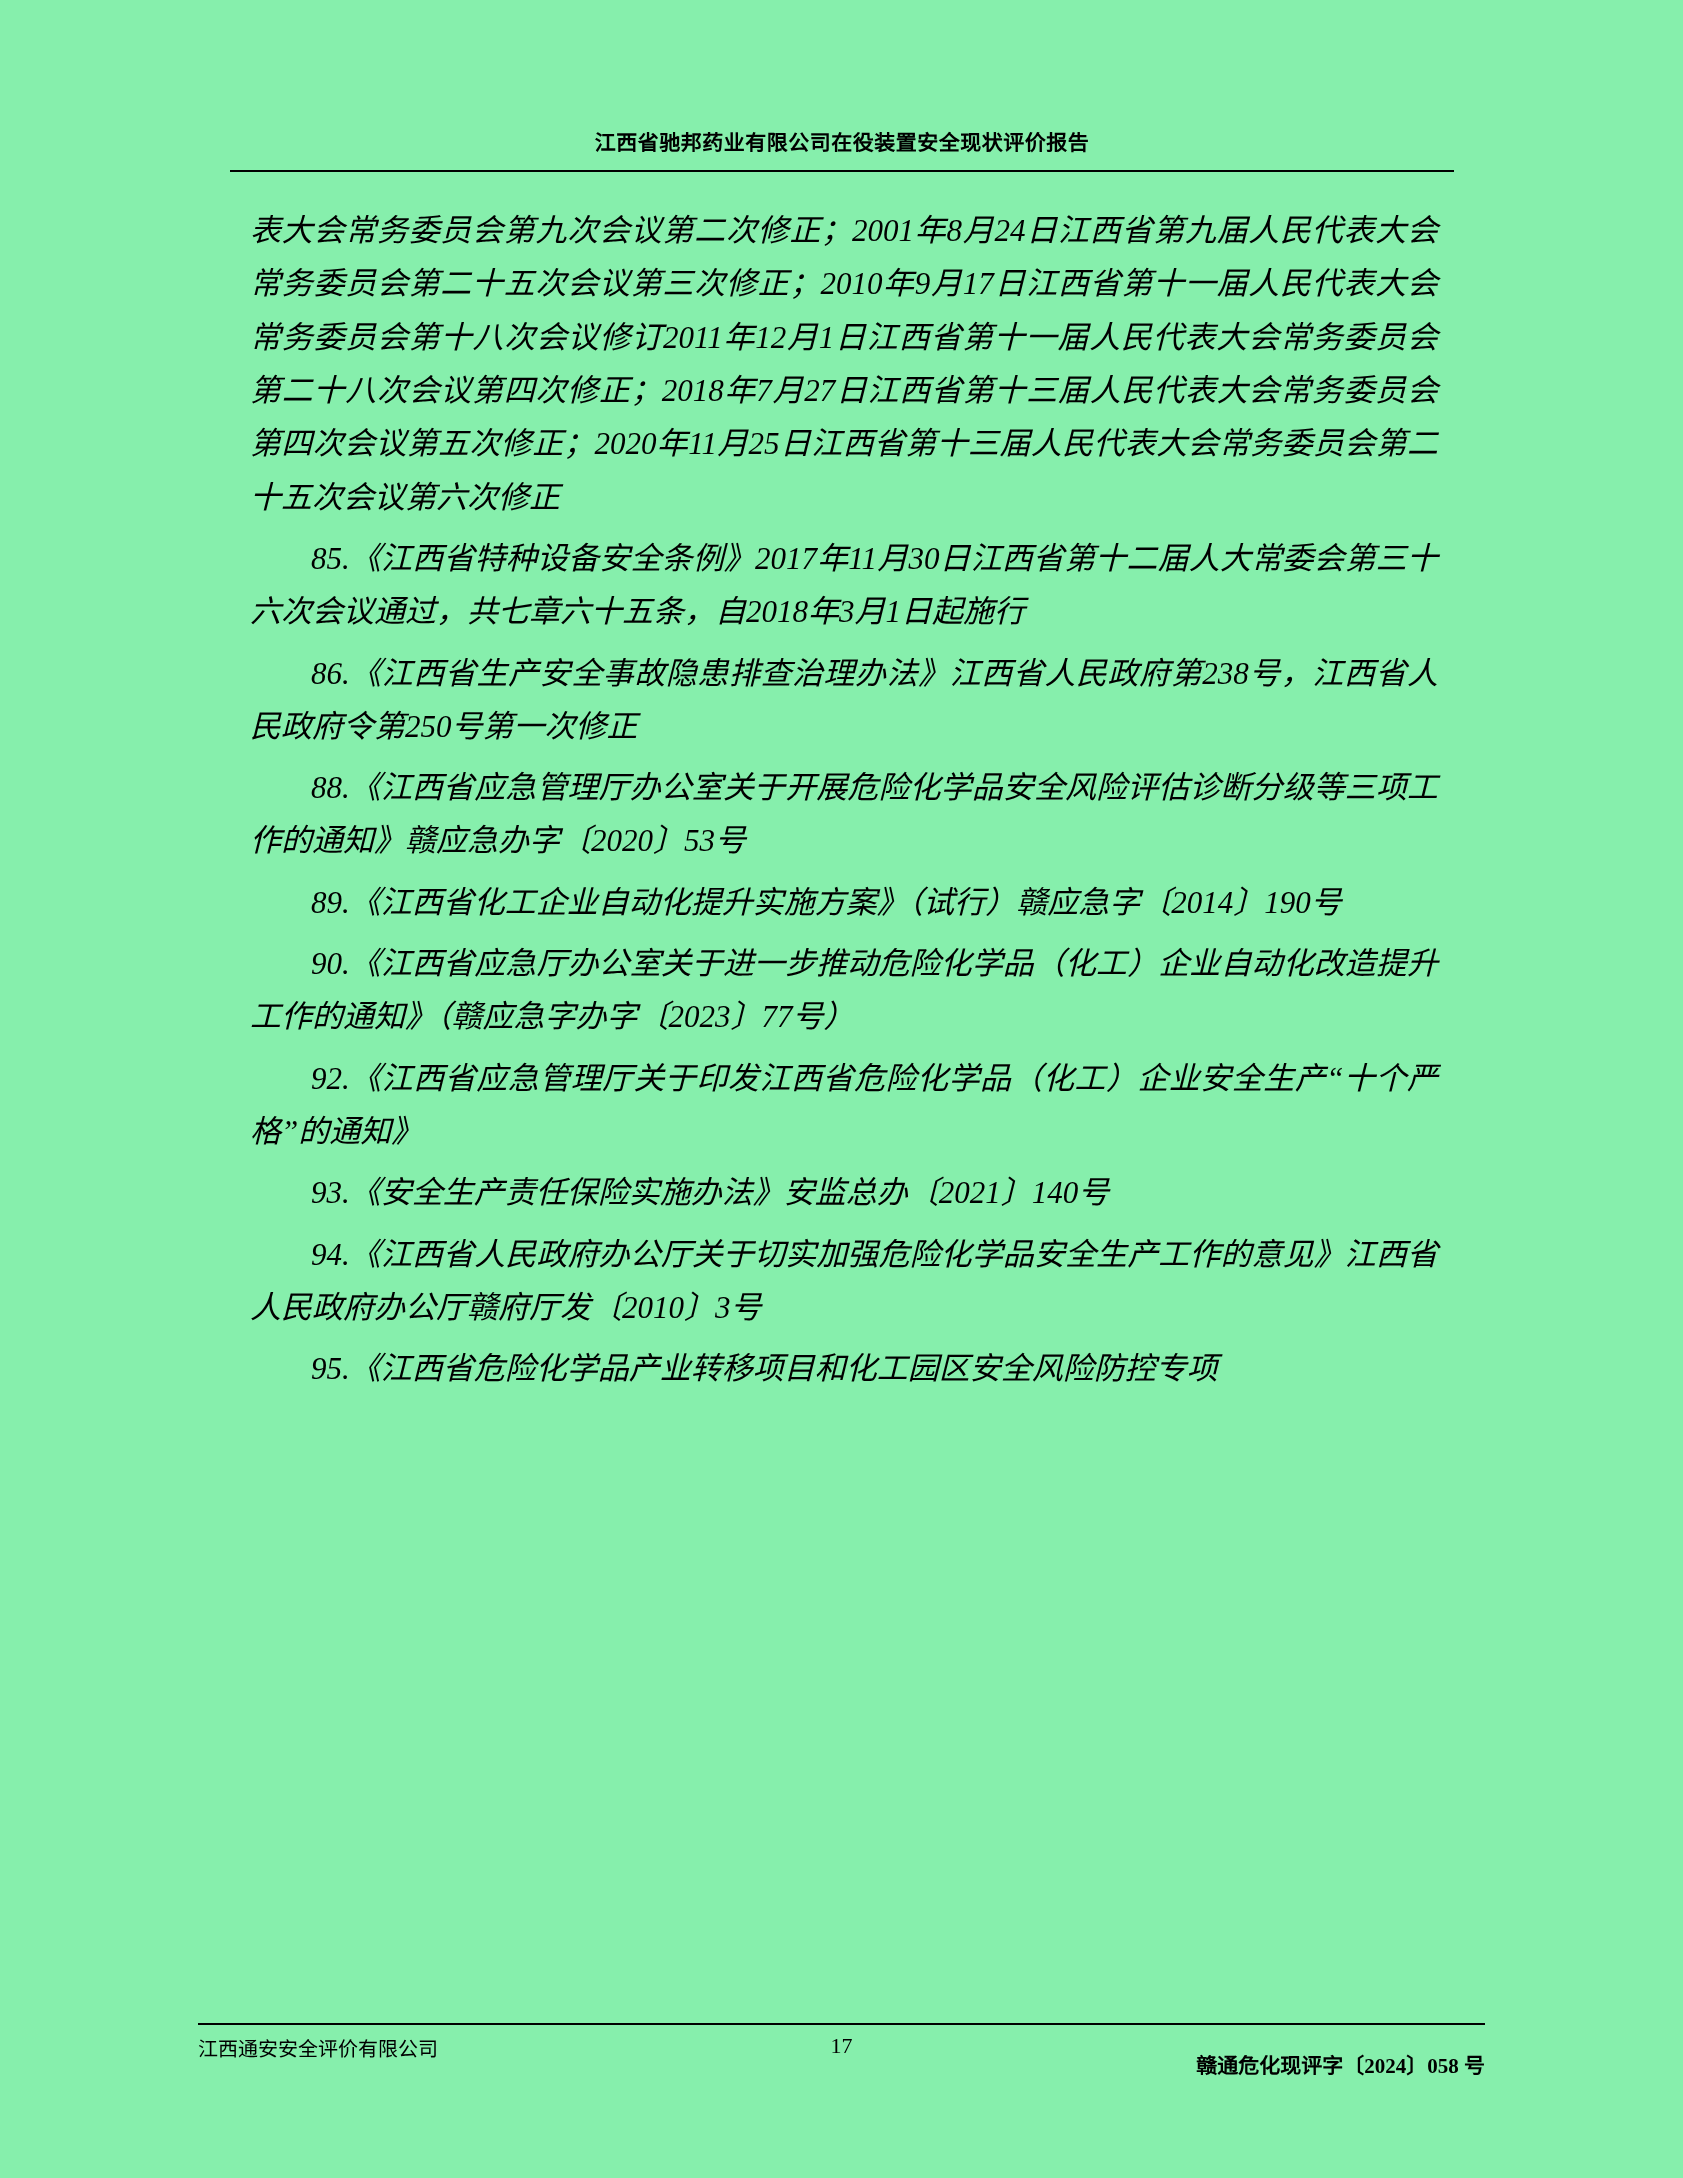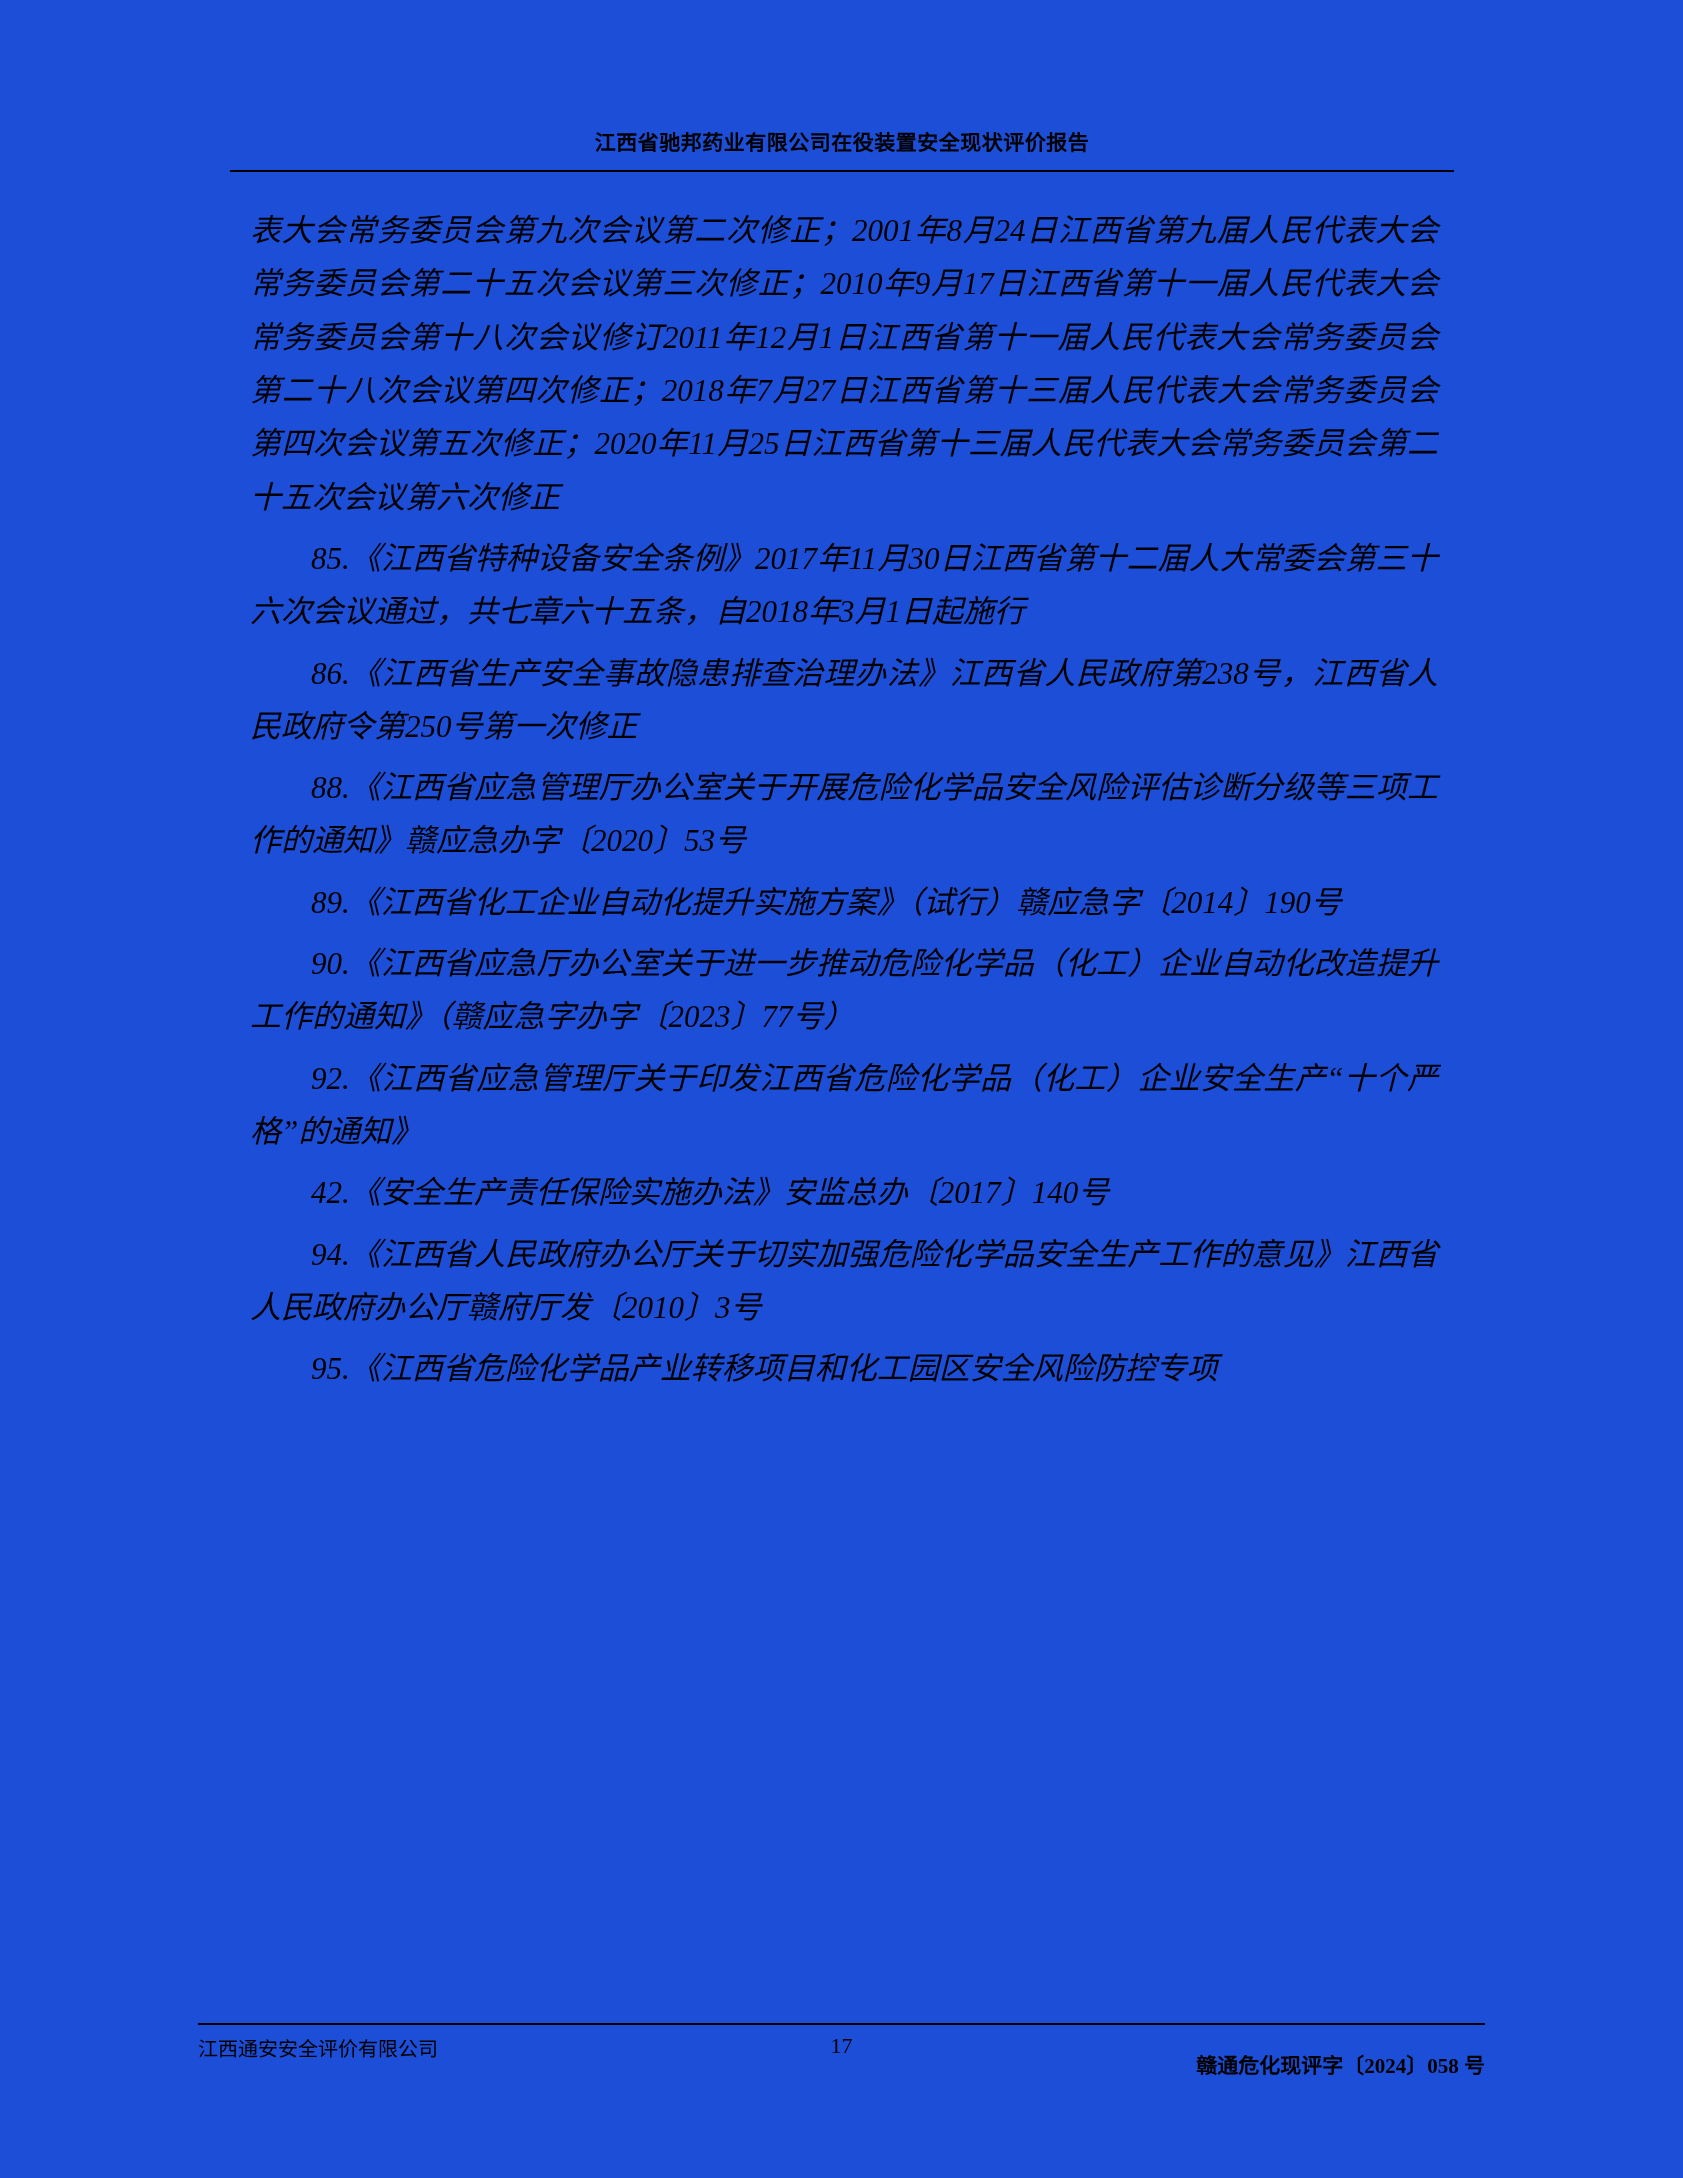--- a/index.html
+++ b/index.html
@@ -16,21 +16,21 @@
     position: relative;
     overflow: hidden;
   }
   .page {
     position: absolute;
     top: 0; left: 0;
     width: 1683px;
     height: 2178px;
     box-sizing: border-box;
     padding: 0;
-    background: #1d4ed8;
+    background: #86efac;
   }
 
   
   .header {
     position: absolute;
     top: 131px;
     left: 230px;
     width: 1224px;
     text-align: center;
   }
@@ -129,21 +129,21 @@
   <div class="header-rule"></div>
 
   <div class="content">
     <p class="para">表大会常务委员会第九次会议第二次修正；2001年8月24日江西省第九届人民代表大会常务委员会第二十五次会议第三次修正；2010年9月17日江西省第十一届人民代表大会常务委员会第十八次会议修订2011年12月1日江西省第十一届人民代表大会常务委员会第二十八次会议第四次修正；2018年7月27日江西省第十三届人民代表大会常务委员会第四次会议第五次修正；2020年11月25日江西省第十三届人民代表大会常务委员会第二十五次会议第六次修正</p>
     <p class="para indent">85.《江西省特种设备安全条例》2017年11月30日江西省第十二届人大常委会第三十六次会议通过，共七章六十五条，自2018年3月1日起施行</p>
     <p class="para indent">86.《江西省生产安全事故隐患排查治理办法》江西省人民政府第238号，江西省人民政府令第250号第一次修正</p>
     <p class="para indent">88.《江西省应急管理厅办公室关于开展危险化学品安全风险评估诊断分级等三项工作的通知》赣应急办字〔2020〕53号</p>
     <p class="para indent">89.《江西省化工企业自动化提升实施方案》（试行）赣应急字〔2014〕190号</p>
     <p class="para indent">90.《江西省应急厅办公室关于进一步推动危险化学品（化工）企业自动化改造提升工作的通知》（赣应急字办字〔2023〕77号）</p>
     <p class="para indent">92.《江西省应急管理厅关于印发江西省危险化学品（化工）企业安全生产“十个严格”的通知》</p>
-    <p class="para indent">42.《安全生产责任保险实施办法》安监总办〔2017〕140号</p>
+    <p class="para indent">93.《安全生产责任保险实施办法》安监总办〔2021〕140号</p>
     <p class="para indent">94.《江西省人民政府办公厅关于切实加强危险化学品安全生产工作的意见》江西省人民政府办公厅赣府厅发〔2010〕3号</p>
     <p class="para indent">95.《江西省危险化学品产业转移项目和化工园区安全风险防控专项</p>
   </div>
 
   <div class="footer-rule"></div>
   <div class="footer">
     <span class="footer-left">江西通安安全评价有限公司</span>
     <span class="footer-center">17</span>
     <span class="footer-right">赣通危化现评字〔2024〕058 号</span>
   </div>

